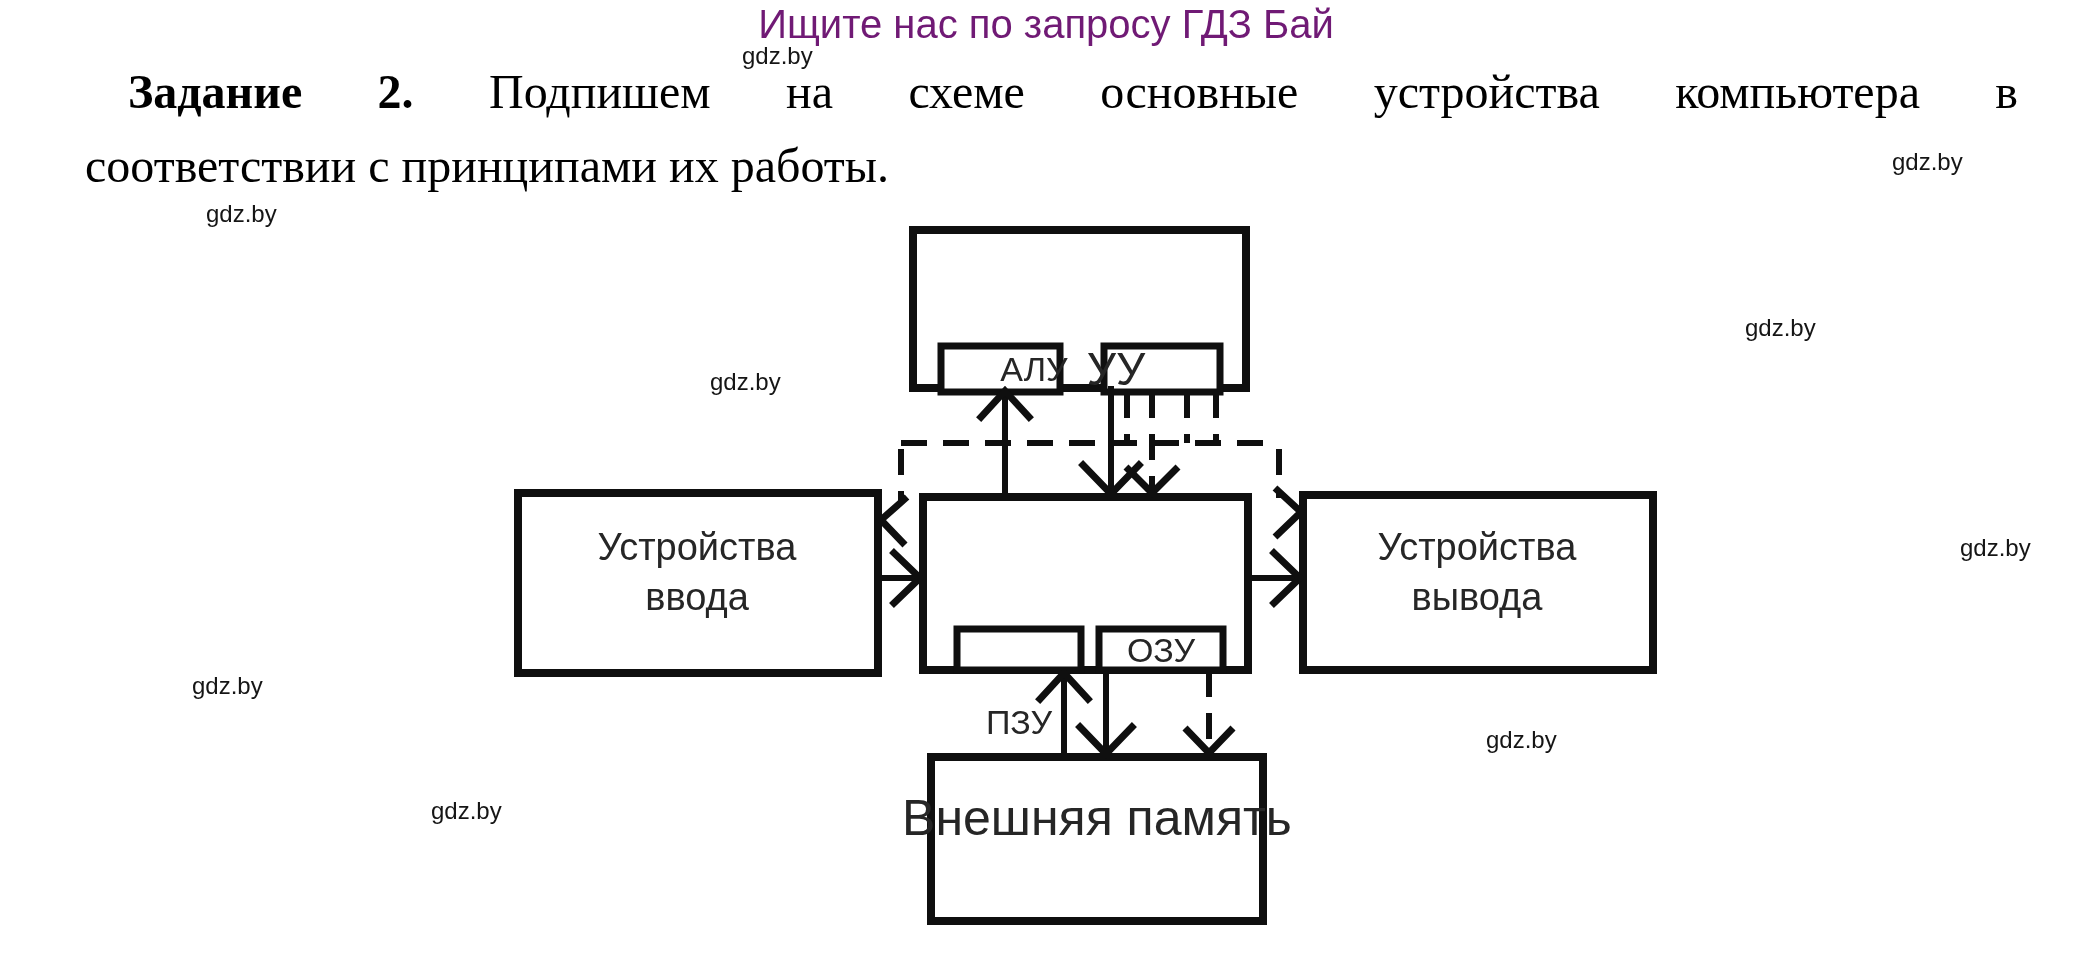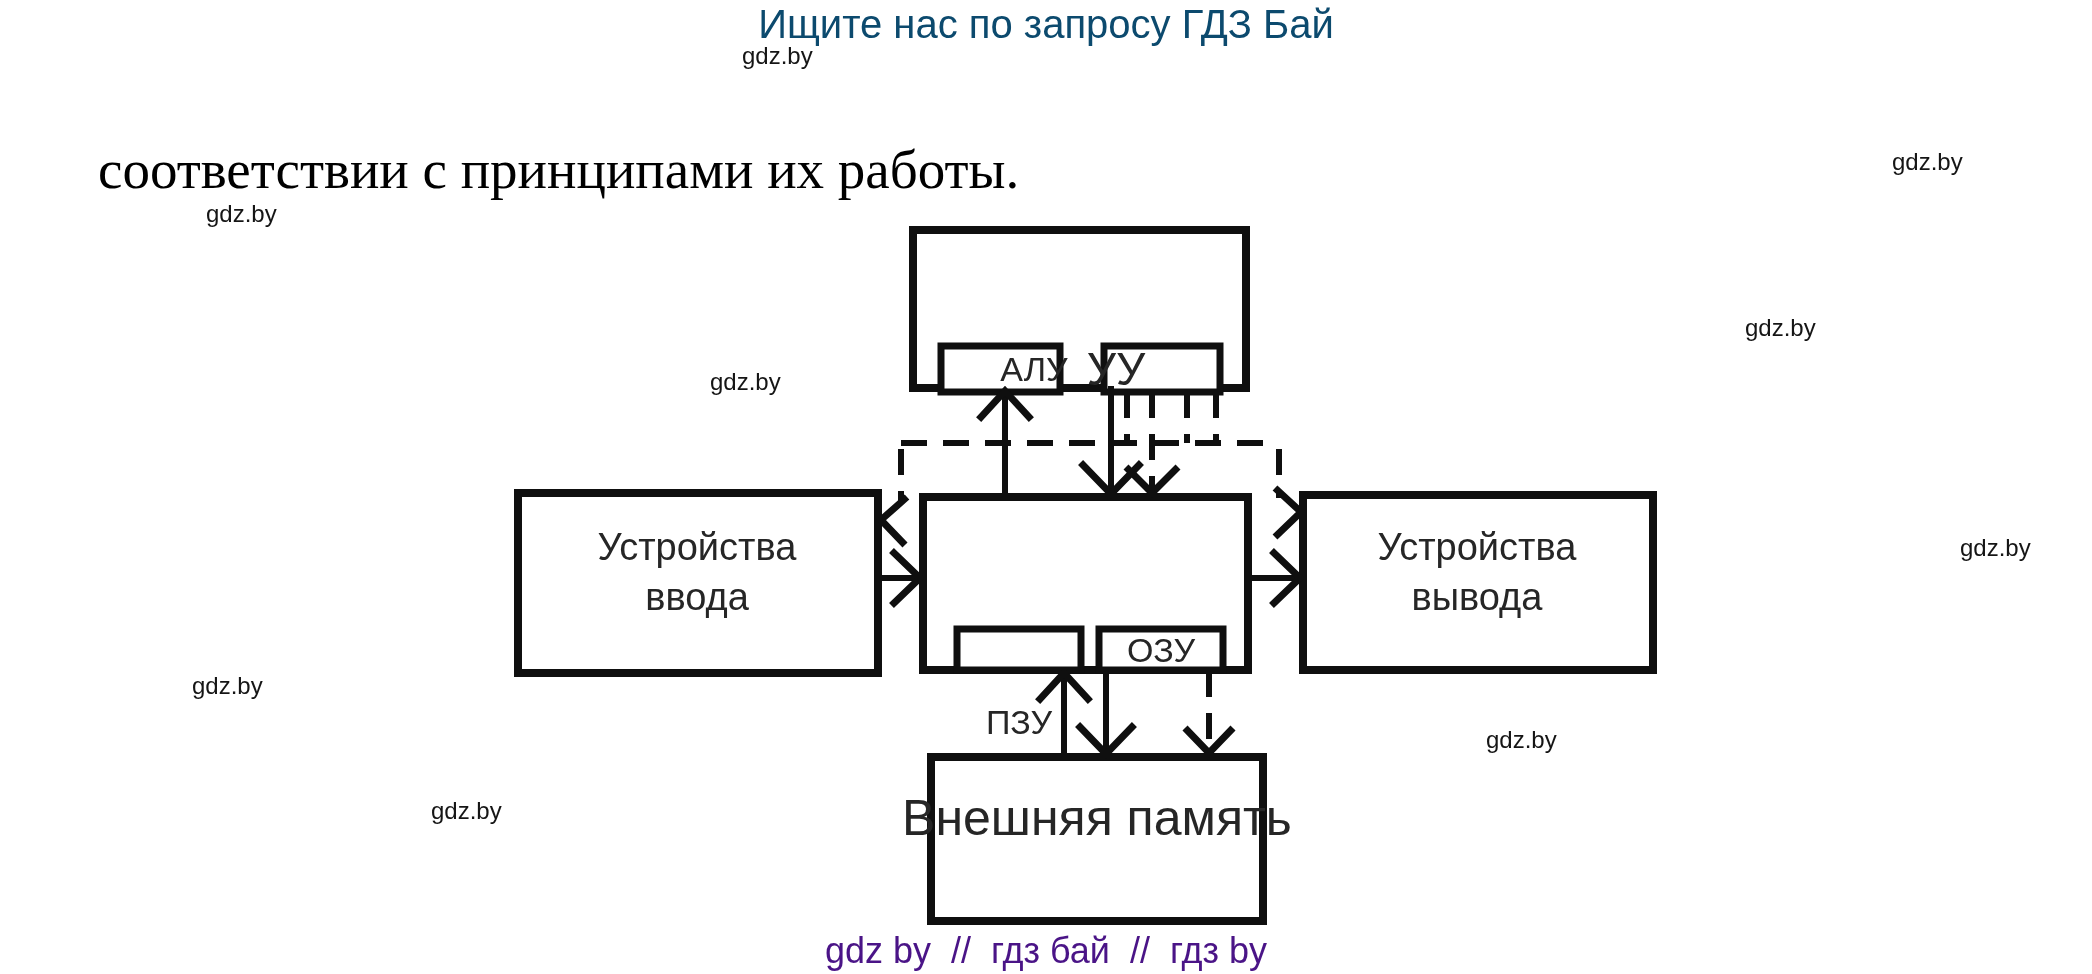--- a/index.html
+++ b/index.html
@@ -3,32 +3,32 @@
 <meta charset="utf-8">
 <style>
   html,body{margin:0;padding:0;background:#ffffff;}
   .page{
     position:relative;width:2092px;height:974px;background:#ffffff;overflow:hidden;
     font-family:"Liberation Sans","DejaVu Sans",sans-serif;color:#1a1a1a;
   }
   
   .promo{
     position:absolute;left:0;right:0;top:2px;text-align:center;
-    font-size:40px;font-weight:400;color:#0c4a6e;letter-spacing:0px;
+    font-size:40px;font-weight:400;color:#701a75;letter-spacing:0px;
   }
   
   .title-line1{
     position:absolute;left:128px;top:64px;width:1890px;
     font-family:"Liberation Serif","DejaVu Serif",serif;font-size:48px;color:#000;
     text-align:justify;text-align-last:justify;white-space:normal;
   }
   .title-line1 .bold{font-weight:700;}
   .title-line2{
-    position:absolute;left:98px;top:138px;
-    font-family:"Liberation Serif","DejaVu Serif",serif;font-size:55px;color:#000;
+    position:absolute;left:85px;top:138px;
+    font-family:"Liberation Serif","DejaVu Serif",serif;font-size:48px;color:#000;
   }
   
   .wm{
     position:absolute;font-size:24px;color:#151515;white-space:nowrap;
   }
   .wm1{left:742px;top:42px;}
   .wm2{left:1892px;top:148px;}
   .wm3{left:206px;top:200px;}
   .wm4{left:1745px;top:314px;}
   .wm5{left:710px;top:368px;}
@@ -59,20 +59,21 @@
     font-size:36px;color:#4a1487;white-space:pre;
   }
 </style>
 </head>
 <body>
 
 <div class="page">
 
   <div class="promo">Ищите нас по запросу ГДЗ Бай</div>
 
+  <div class="title-line1"><span class="bold">Задание 2.</span> <span>Подпишем на схеме основные устройства компьютера в</span></div>
   <div class="title-line2">соответствии с принципами их работы.</div>
 
   <div class="wm wm1">gdz.by</div>
   <div class="wm wm2">gdz.by</div>
   <div class="wm wm3">gdz.by</div>
   <div class="wm wm4">gdz.by</div>
   <div class="wm wm5">gdz.by</div>
   <div class="wm wm6">gdz.by</div>
   <div class="wm wm7">gdz.by</div>
   <div class="wm wm8">gdz.by</div>
@@ -142,15 +143,14 @@
   <div class="dlabel lbl-alu">АЛУ</div>
   <div class="dlabel lbl-cu">УУ</div>
   <div class="dlabel lbl-rom">ПЗУ</div>
   <div class="dlabel lbl-ram">ОЗУ</div>
   <div class="dlabel lbl-input">Устройства
 ввода</div>
   <div class="dlabel lbl-output">Устройства
 вывода</div>
   <div class="dlabel lbl-extmem">Внешняя память</div>
 
-  <div class="footer">gdz by  //  гдз бай  //  гдз by</div>
 
 </div>
 
 </body></html>

